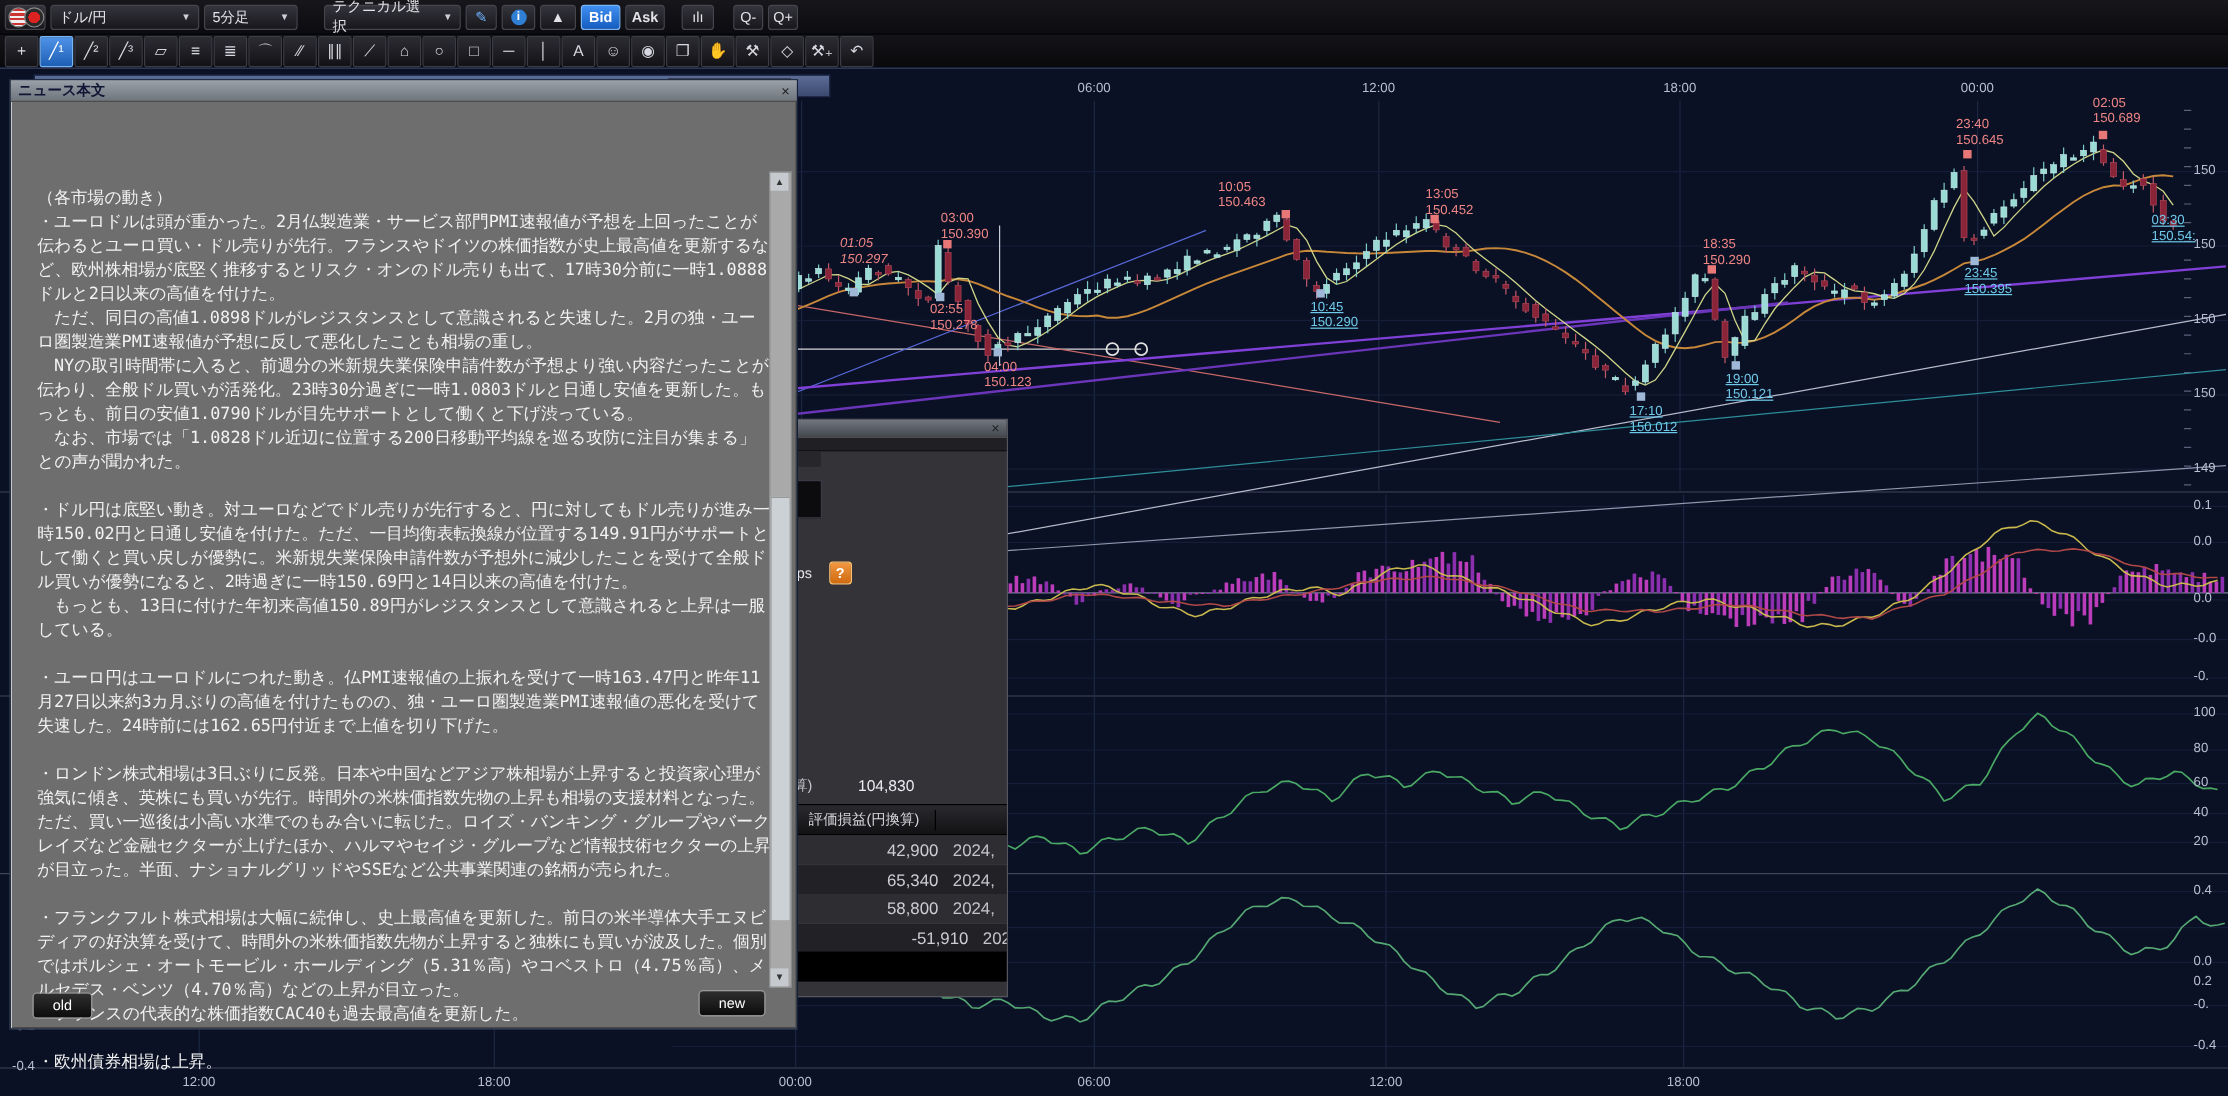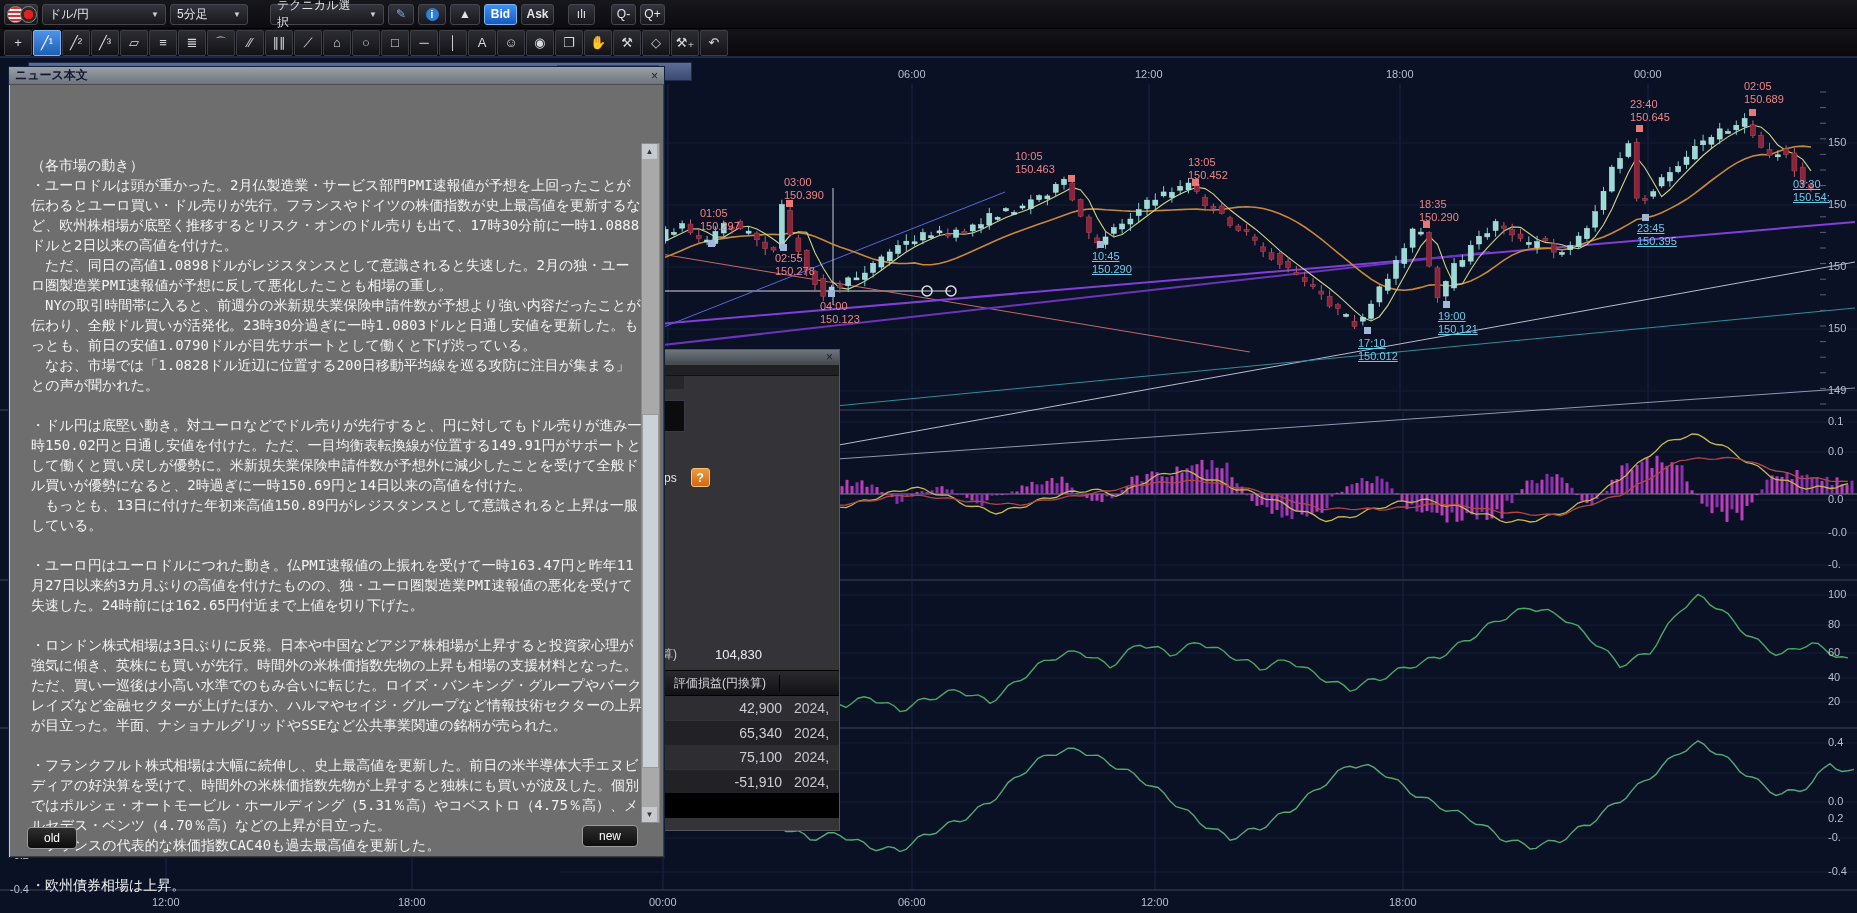--- a/index.html
+++ b/index.html
@@ -724,21 +724,21 @@
     <div class="lbl" style="left: 1828px; top: 695px;">20</div>
     <div class="lbl" style="left: 1828px; top: 736px;">0.4</div>
     <div class="lbl" style="left: 1828px; top: 812px;">0.2</div>
     <div class="lbl" style="left: 1828px; top: 795px;">0.0</div>
     <div class="lbl" style="left: 1828px; top: 831px;">-0.</div>
     <div class="lbl" style="left: 1828px; top: 865px;">-0.4</div>
     <div class="lbl" style="left: 10px; top: 849px;">-0.2</div>
     <div class="lbl" style="left: 10px; top: 883px;">-0.4</div>
   </div>
 <div id="ann-layer">
-    <div class="ann hi" style="left: 700px; top: 207px;">
+    <div class="ann hi" style="left: 700px; top: 197px; font-style: italic;">
       <div>01:05</div>
       <div>150.297</div>
     </div>
     <div class="mark" style="left: 708px; top: 240px; background: rgb(159, 184, 216);"></div>
     <div class="ann hi" style="left: 784px; top: 176px;">
       <div>03:00</div>
       <div>150.390</div>
     </div>
     <div class="mark" style="left: 786px; top: 200px; background: rgb(232, 120, 120);"></div>
     <div class="ann hi" style="left: 775px; top: 252px;">
@@ -829,24 +829,24 @@
   <div id="prow-container">
       <div class="prow" style="top: 346px; background: rgb(45, 45, 50);">
         <span class="pl">42,900</span>
         <span class="dt">2024,</span>
       </div>
       <div class="prow" style="top: 370.5px; background: rgb(34, 34, 38);">
         <span class="pl">65,340</span>
         <span class="dt">2024,</span>
       </div>
       <div class="prow" style="top: 395px; background: rgb(45, 45, 50);">
-        <span class="pl">75,100</span>
+        <span class="pl">58,800</span>
         <span class="dt">2024,</span>
       </div>
-      <div class="prow" style="top: 419.5px; background: rgb(34, 34, 38);">
+      <div class="prow" style="top: 419.5px; background: rgb(34, 34, 38); padding-left: 25px;">
         <span class="pl">-51,910</span>
         <span class="dt">2024,</span>
       </div>
     </div>
   <div class="psel"></div>
 </div>
 
 <div class="win news">
   <div class="ntitle">
     <span class="t">ニュース本文</span>

